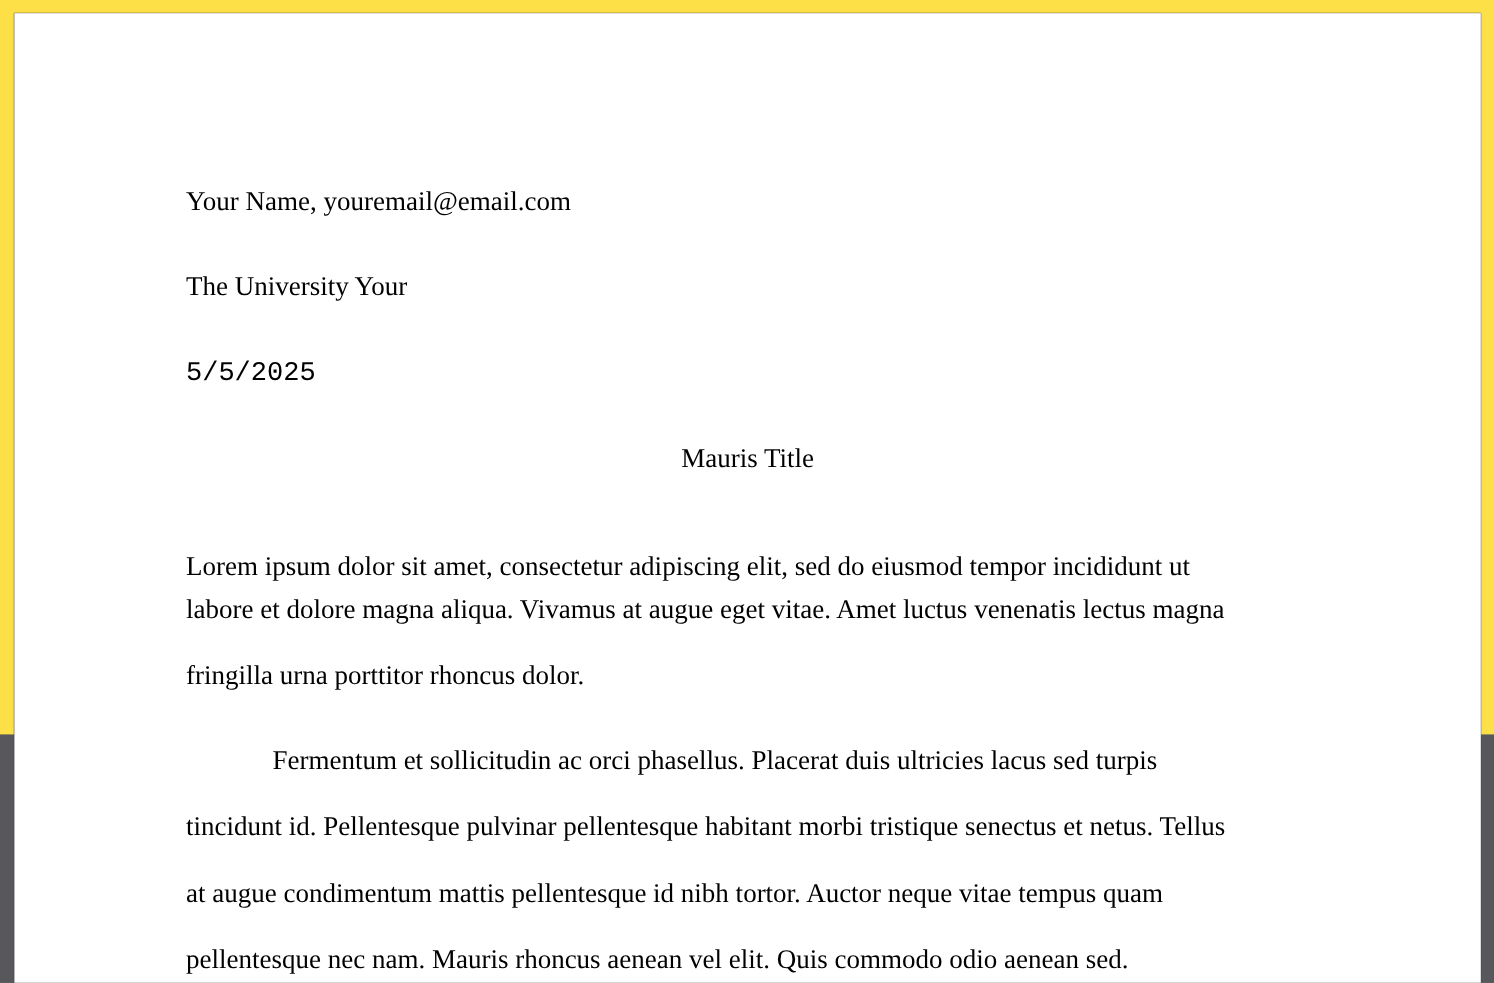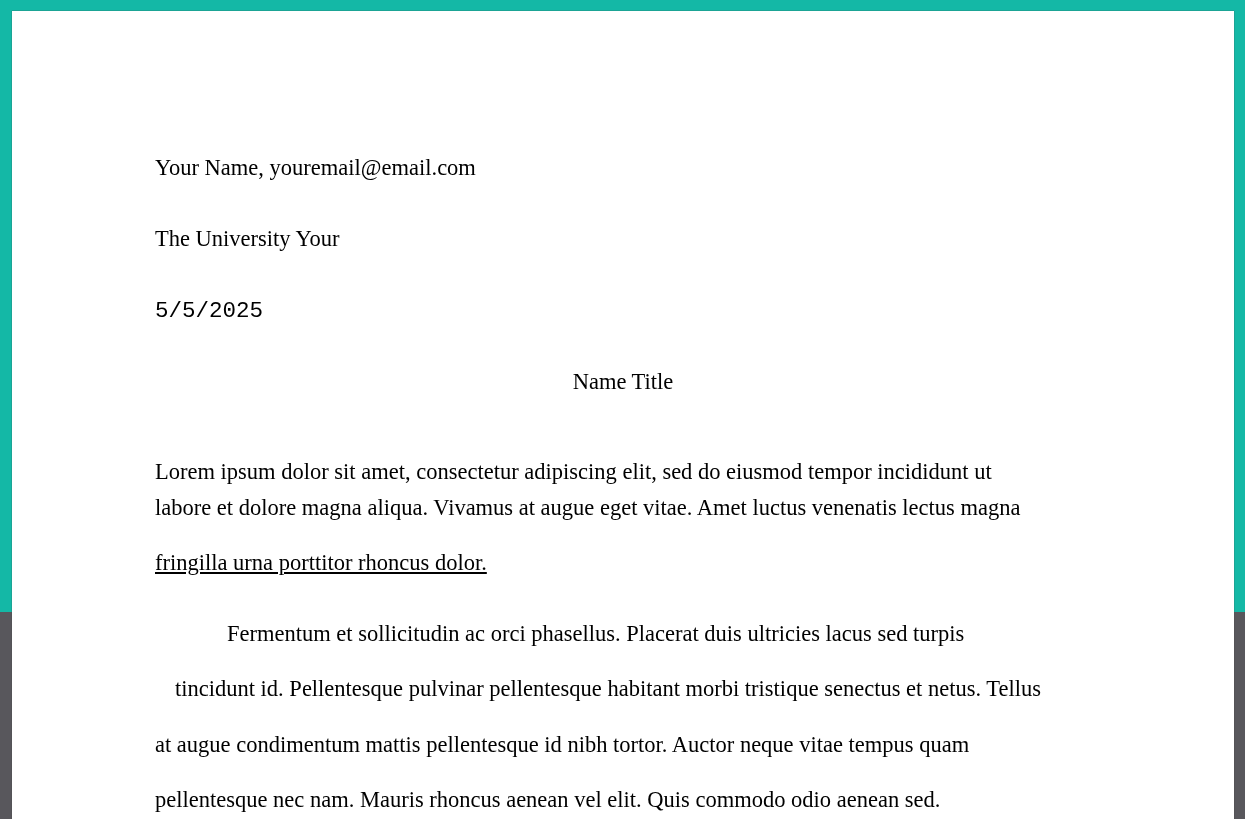--- a/index.html
+++ b/index.html
@@ -7,21 +7,21 @@
     padding: 0;
     width: 1245px;
     height: 819px;
     overflow: hidden;
     background: #58575c;
   }
   .viewer {
     position: relative;
     width: 1245px;
     height: 612px;
-    background: #14b8a6;
+    background: #fde047;
   }
   .page {
     position: absolute;
     left: 12px;
     top: 11px;
     width: 1222px;
     height: 830px;
     background: #ffffff;
     box-shadow: 0 0 1px #444;
   }
@@ -40,29 +40,29 @@
 </head>
 <body>
 
 <div class="viewer">
   <div class="page">
 
     <div class="doc-text left" style="top:146px;">Your Name, youremail@email.com</div>
     <div class="doc-text left" style="top:217px;">The University Your</div>
     <div class="doc-text left" style="top:289px;font-family:Liberation Mono, monospace;">5/5/2025</div>
 
-    <div class="doc-text center" style="top:360px;">Name Title</div>
+    <div class="doc-text center" style="top:360px;">Mauris Title</div>
 
     <div>
       <div class="doc-text left" style="top:450px;">Lorem ipsum dolor sit amet, consectetur adipiscing elit, sed do eiusmod tempor incididunt ut</div>
       <div class="doc-text left" style="top:486px;">labore et dolore magna aliqua. Vivamus at augue eget vitae. Amet luctus venenatis lectus magna</div>
-      <div class="doc-text left" style="top:541px;text-decoration:underline;">fringilla urna porttitor rhoncus dolor.</div>
+      <div class="doc-text left" style="top:541px;">fringilla urna porttitor rhoncus dolor.</div>
     </div>
 
     <div>
       <div class="doc-text indent" style="top:612px;">Fermentum et sollicitudin ac orci phasellus. Placerat duis ultricies lacus sed turpis</div>
-      <div class="doc-text left" style="top:667px;margin-left:20px;">tincidunt id. Pellentesque pulvinar pellentesque habitant morbi tristique senectus et netus. Tellus</div>
+      <div class="doc-text left" style="top:667px;">tincidunt id. Pellentesque pulvinar pellentesque habitant morbi tristique senectus et netus. Tellus</div>
       <div class="doc-text left" style="top:723px;">at augue condimentum mattis pellentesque id nibh tortor. Auctor neque vitae tempus quam</div>
       <div class="doc-text left" style="top:778px;">pellentesque nec nam. Mauris rhoncus aenean vel elit. Quis commodo odio aenean sed.</div>
     </div>
 
   </div>
 </div>
 
 </body></html>

